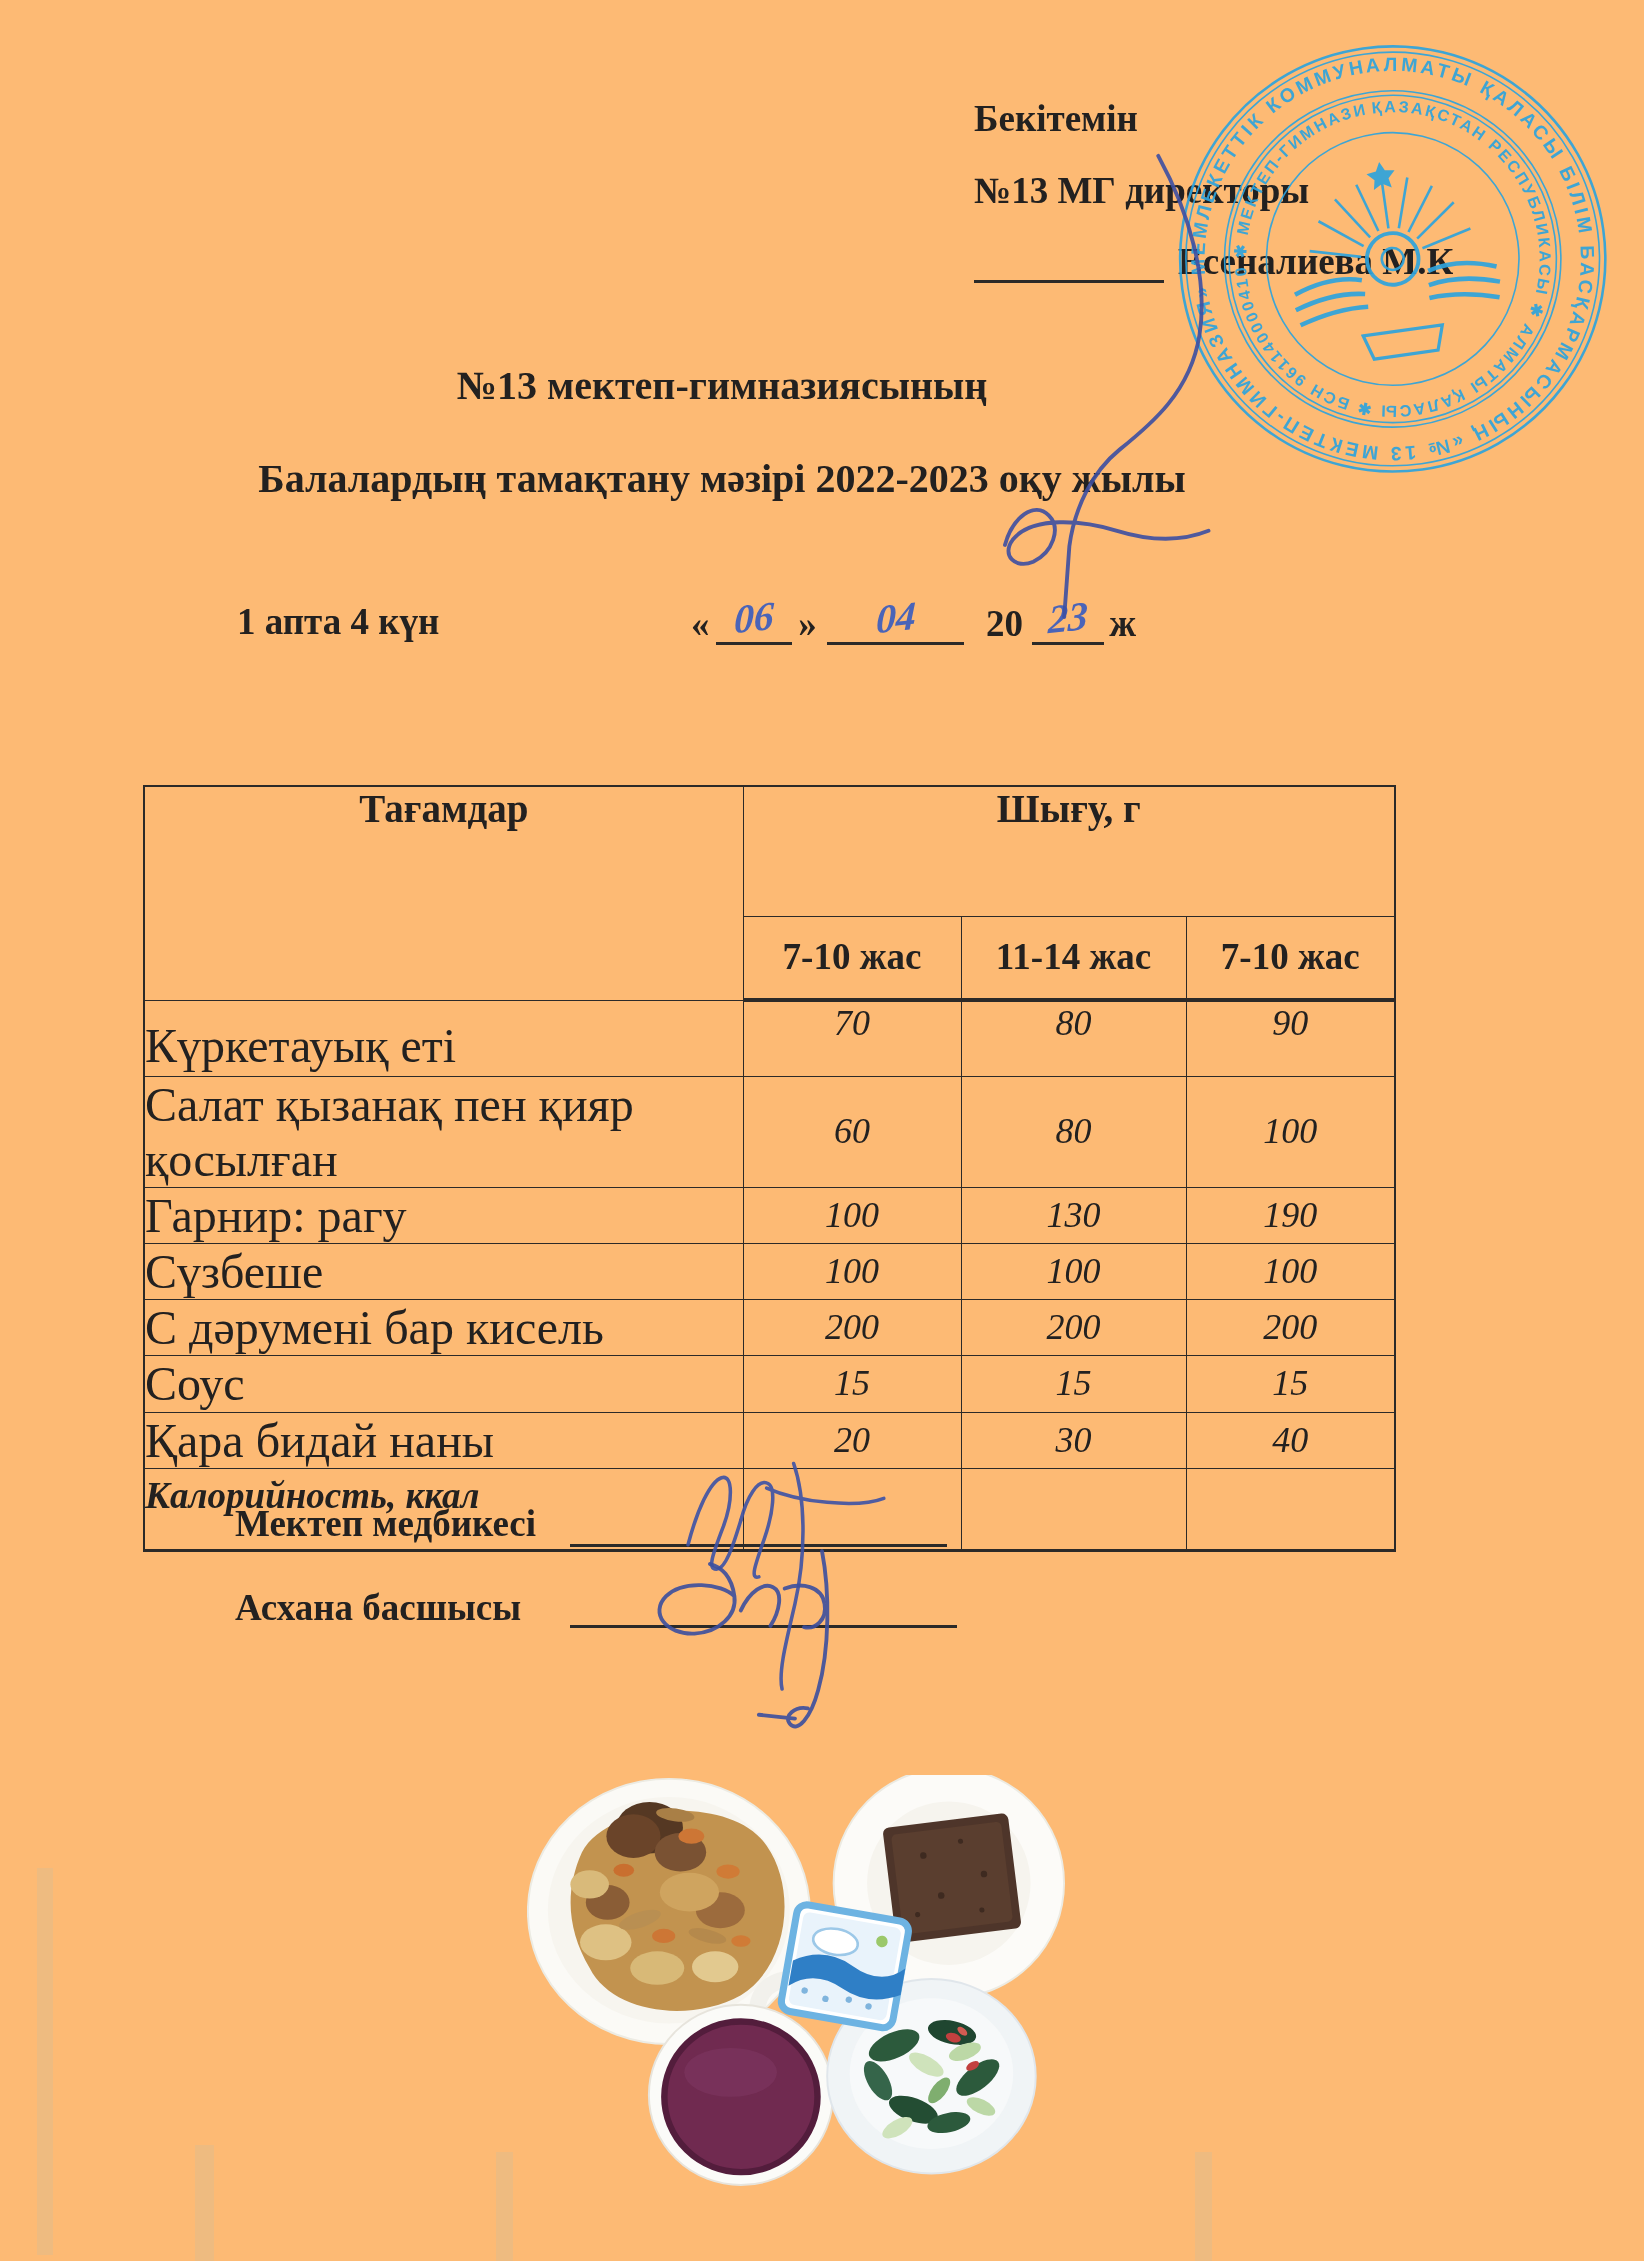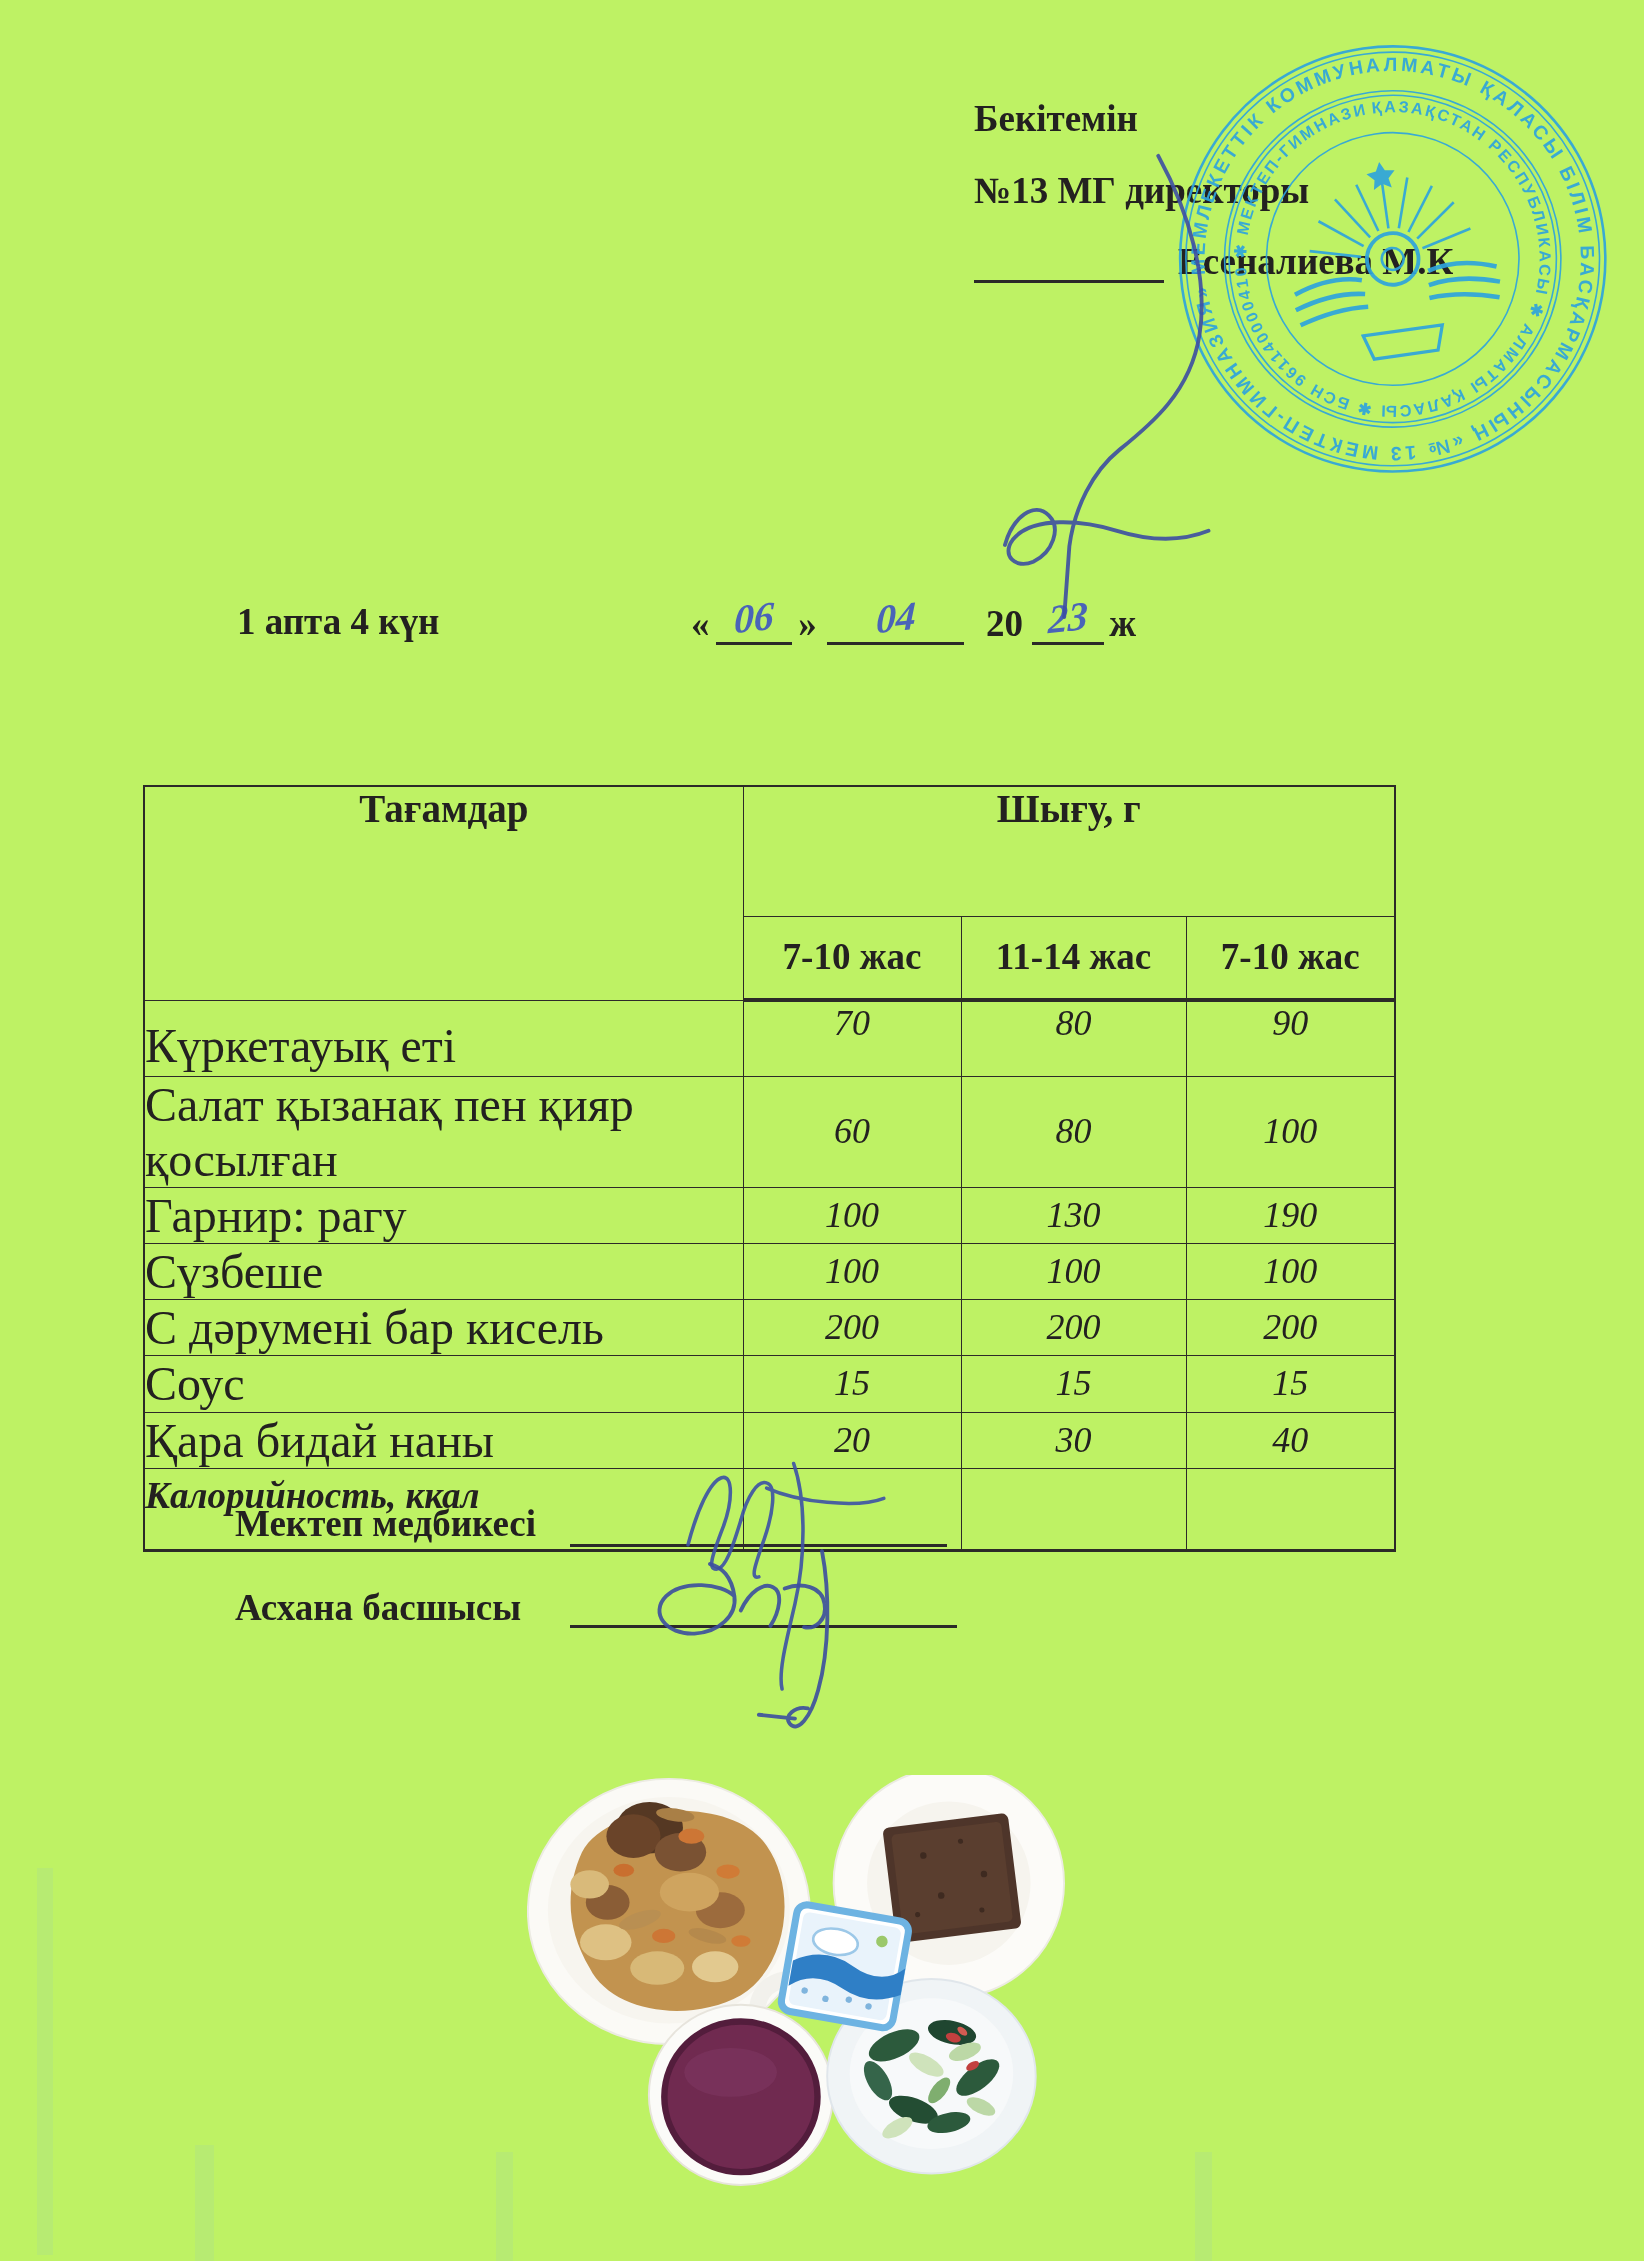--- a/index.html
+++ b/index.html
@@ -1,16 +1,16 @@
 <!DOCTYPE html>
 <html style="font-size:10.3px"><head>
 <meta charset="utf-8">
 <style>
   html,body { margin:0; padding:0; background:#d9d9d9; }
-  #page { position:relative; width:1644px; height:2261px; background:#bef264;
+  #page { position:relative; width:1644px; height:2261px; background:#fdba74;
           font-family:"Liberation Serif", serif; color:#232120; overflow:hidden; }
   .abs { position:absolute; }
 
   
   .appr { left:974px; font-weight:bold; font-size:37px; white-space:nowrap; }
   .a1 { top:97px; } .a2 { top:169px; } .a3 { top:240px; }
   .sig-underline { display:inline-block; width:190px; height:36px;
                    border-bottom:3.2px solid #2b2a28; margin-right:14px; vertical-align:bottom; }
 
   
@@ -70,20 +70,24 @@
 <body>
 
 <div id="page">
 
   <div class="abs appr a1">Бекітемін</div>
   <div class="abs appr a2">№13 МГ директоры</div>
   <div class="abs appr a3">
     <span class="sig-underline"></span><span>Есеналиева М.К</span>
   </div>
 
+  <div class="abs titles">
+    <div class="t1">№13 мектеп-гимназиясының</div>
+    <div class="t2">Балалардың тамақтану мәзірі 2022-2023 оқу жылы</div>
+  </div>
 
   <div class="abs week">1 апта 4 күн</div>
   <div class="abs dategrp">
     <span>«</span><span class="dslot slot-day"><span class="hand">06</span></span><span>»</span><span class="dslot slot-month"><span class="hand">04</span></span><span class="yp">20</span><span class="dslot slot-year"><span class="hand">23</span></span><span>ж</span>
   </div>
 
   <table class="menu">
     <colgroup>
         <col style="width:599px">
         <col style="width:218px">

